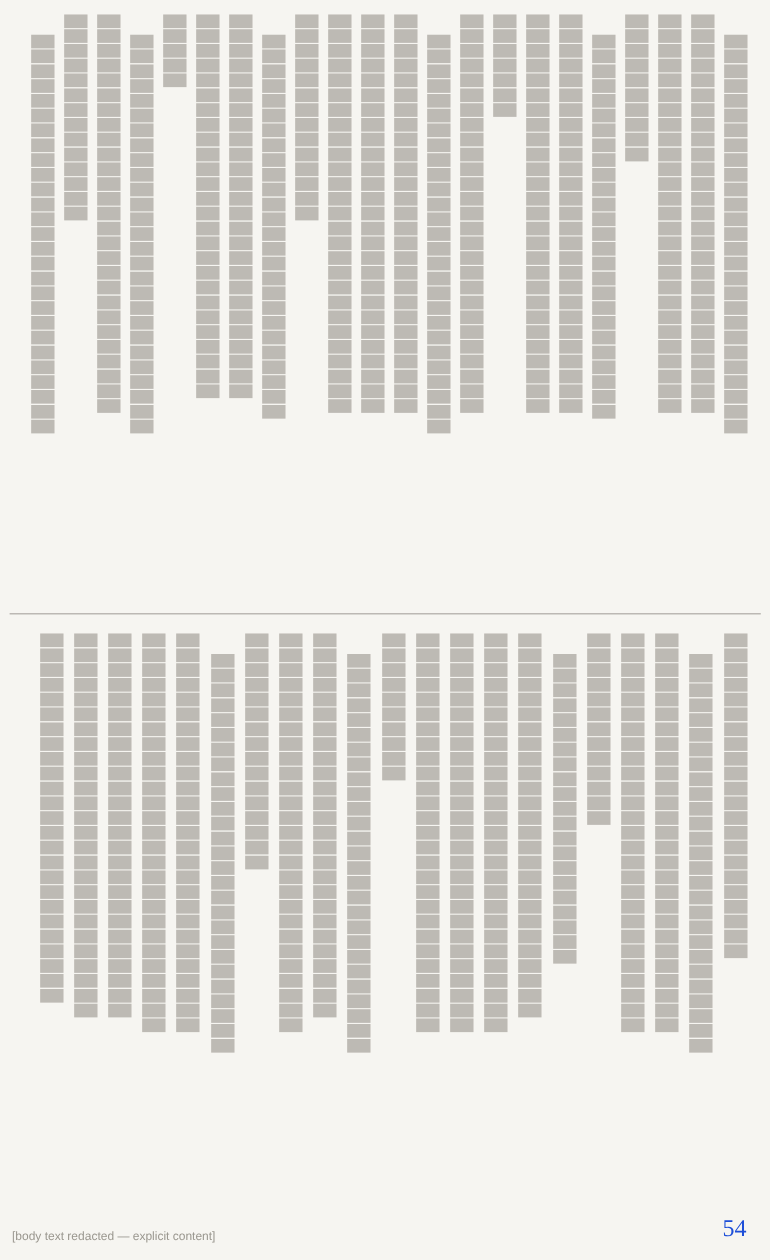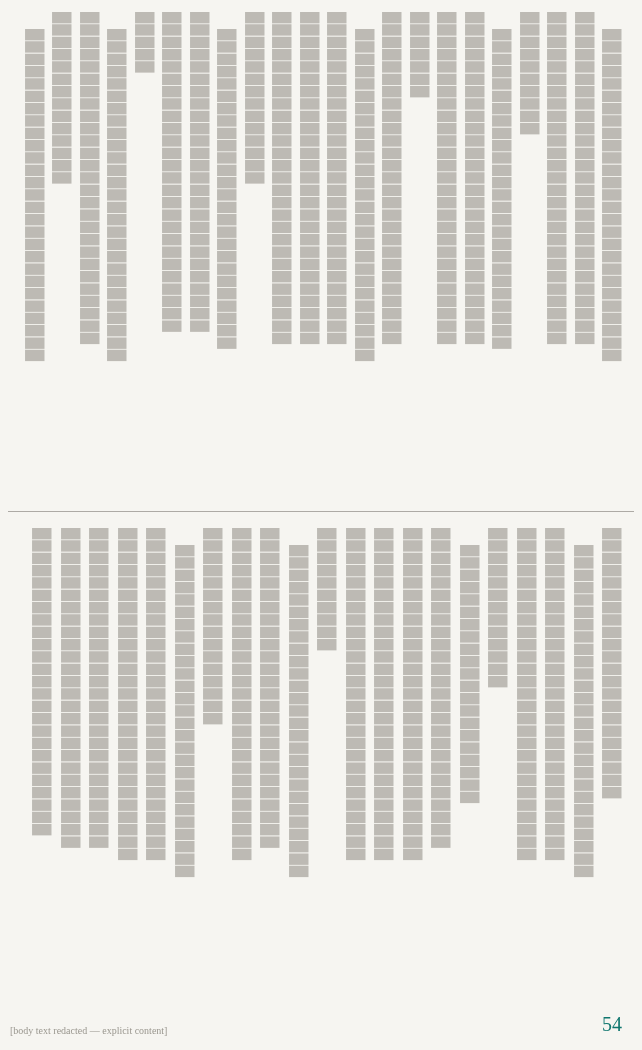--- a/index.html
+++ b/index.html
@@ -47,31 +47,31 @@
     height: 0;
     border: none;
     border-top: 1px solid #adaaa5;
     margin: 0;
   }
   .page-number {
     position: absolute;
     right: 20px;
     bottom: 14px;
     font-size: 20px;
-    color: #0f766e;
+    color: #1d4ed8;
     font-family: "Liberation Serif", "DejaVu Serif", serif;
     text-align: right;
   }
   .redaction-notice {
     position: absolute;
     left: 10px;
     bottom: 14px;
     font-size: 10px;
     color: #9a978f;
-    font-family: Liberation Serif, serif;
+    font-family: Liberation Sans, sans-serif;
   }
 </style>
 </head>
 <body>
 
 <div class="page">
 
   <div class="text-block block-top">
     <p class="line indent">███████████████████████████</p>
     <p class="line">███████████████████████████</p>

